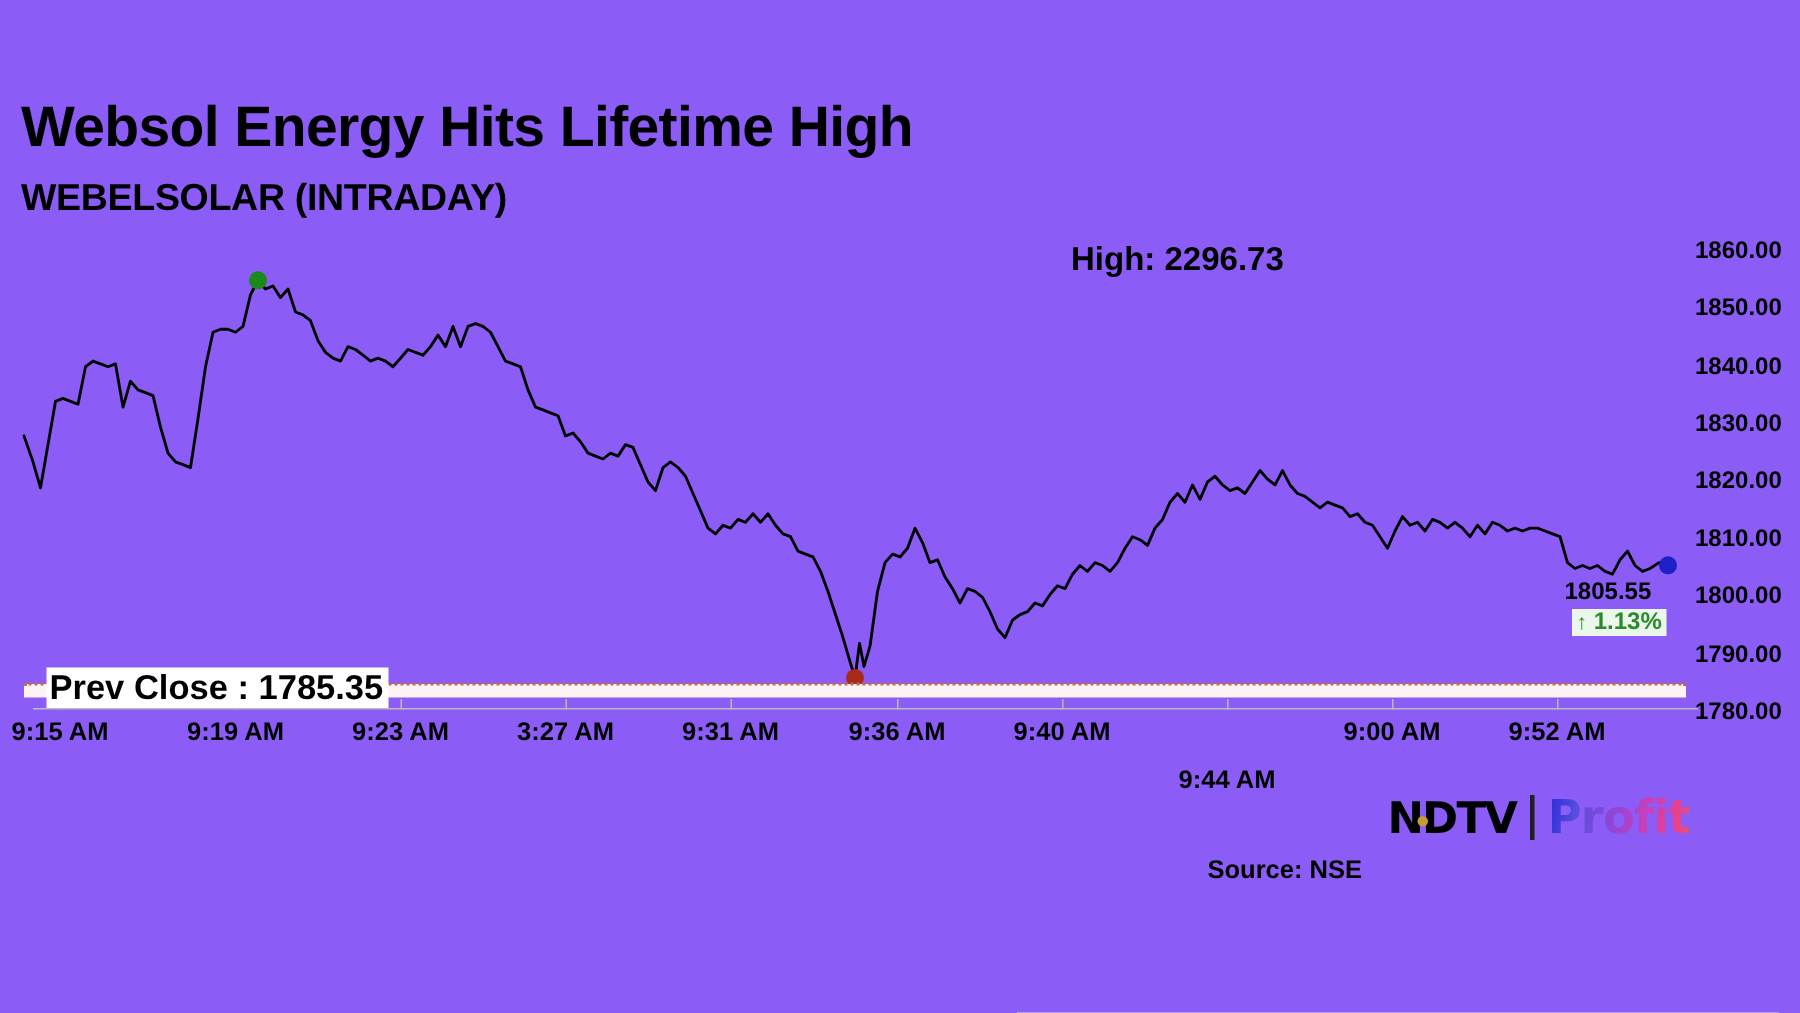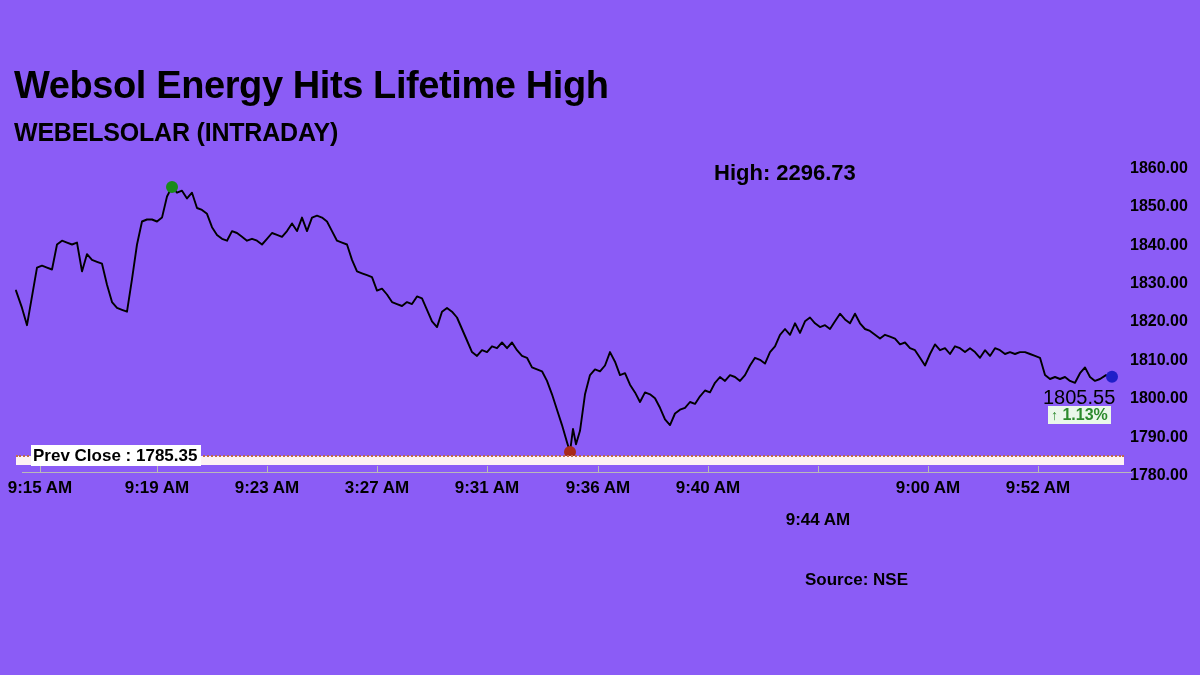--- a/index.html
+++ b/index.html
@@ -114,21 +114,21 @@
     width: 1px;
     height: 7px;
     background: #b9b9b9;
   }
 
   
   .prevclose-label {
     position: absolute;
     left: 31px;
     top: 445px;
-    font-size: 17px;
+    font-size: 23px;
     font-weight: bold;
     line-height: 1;
     white-space: nowrap;
     background: #ffffff;
     padding: 2px 4px 2px 2px;
     z-index: 4;
   }
   .prevclose-line {
     position: absolute;
     left: 16px;
@@ -146,22 +146,22 @@
     height: 9px;
     background: #fdf2f4;
     z-index: 1;
   }
 
   
   .last-price {
     position: absolute;
     left: 1043px;
     top: 387px;
-    font-size: 20px;
-    font-weight: normal;
+    font-size: 16px;
+    font-weight: bold;
     line-height: 1;
     white-space: nowrap;
     z-index: 6;
   }
   .last-change {
     position: absolute;
     left: 1048px;
     top: 406px;
     font-size: 16px;
     font-weight: bold;
@@ -277,20 +277,28 @@
     </div>
 
   <div class="last-price">1805.55</div>
   <div class="last-change">
     <span class="arrow">↑</span>
     <span>1.13%</span>
   </div>
 
   <div class="source">Source: NSE</div>
 
+  <div class="logo">
+    <div class="logo-ndtv">
+      <span>NDTV</span>
+      <span class="dot"></span>
+    </div>
+    <div class="logo-divider"></div>
+    <div class="logo-profit">Profit</div>
+  </div>
 
 <div class="xtick-mark" style="left: 40px;"></div>
     <div class="xtick-mark" style="left: 157px;"></div>
     <div class="xtick-mark" style="left: 267px;"></div>
     <div class="xtick-mark" style="left: 377px;"></div>
     <div class="xtick-mark" style="left: 487px;"></div>
     <div class="xtick-mark" style="left: 598px;"></div>
     <div class="xtick-mark" style="left: 708px;"></div>
     <div class="xtick-mark" style="left: 818px;"></div>
     <div class="xtick-mark" style="left: 928px;"></div>

